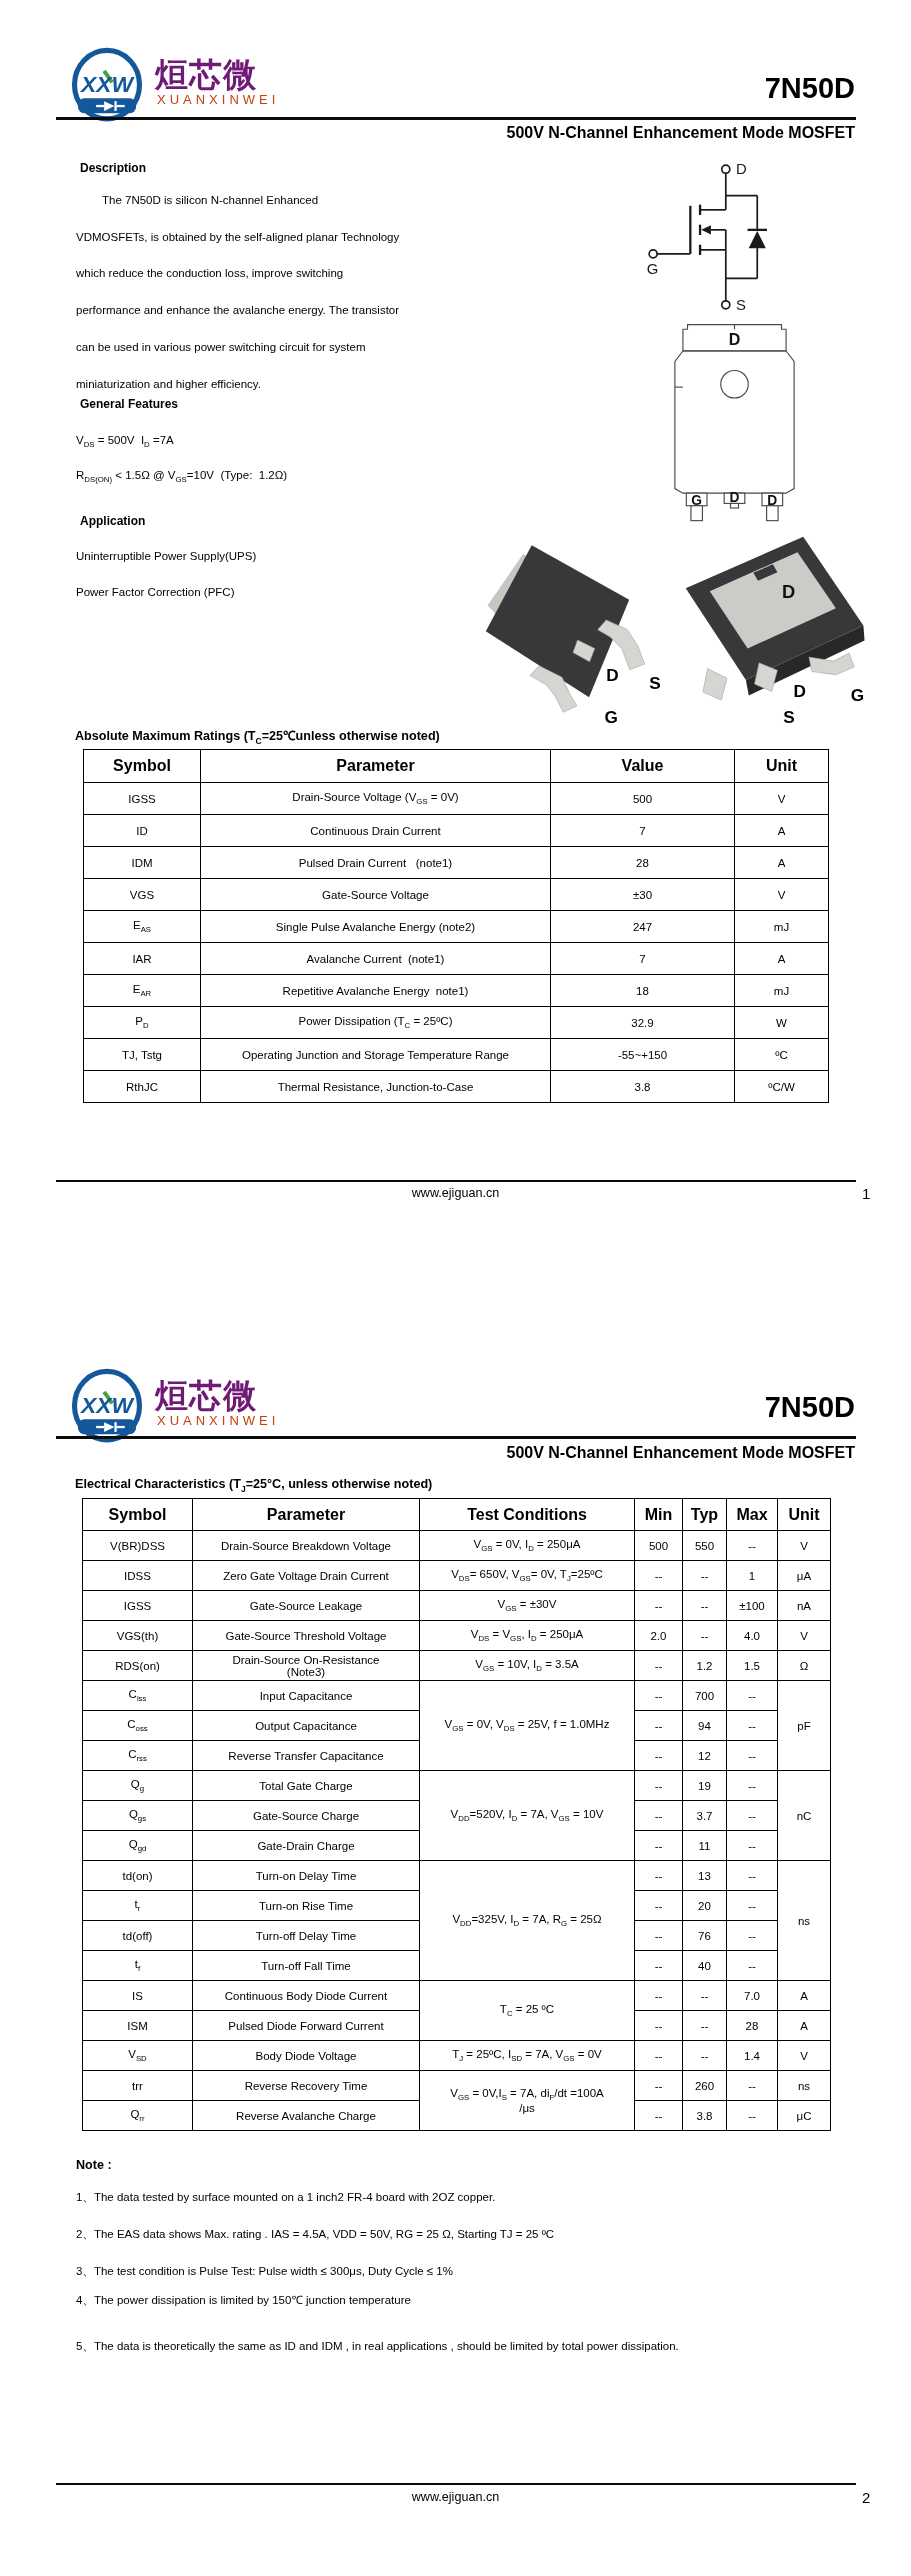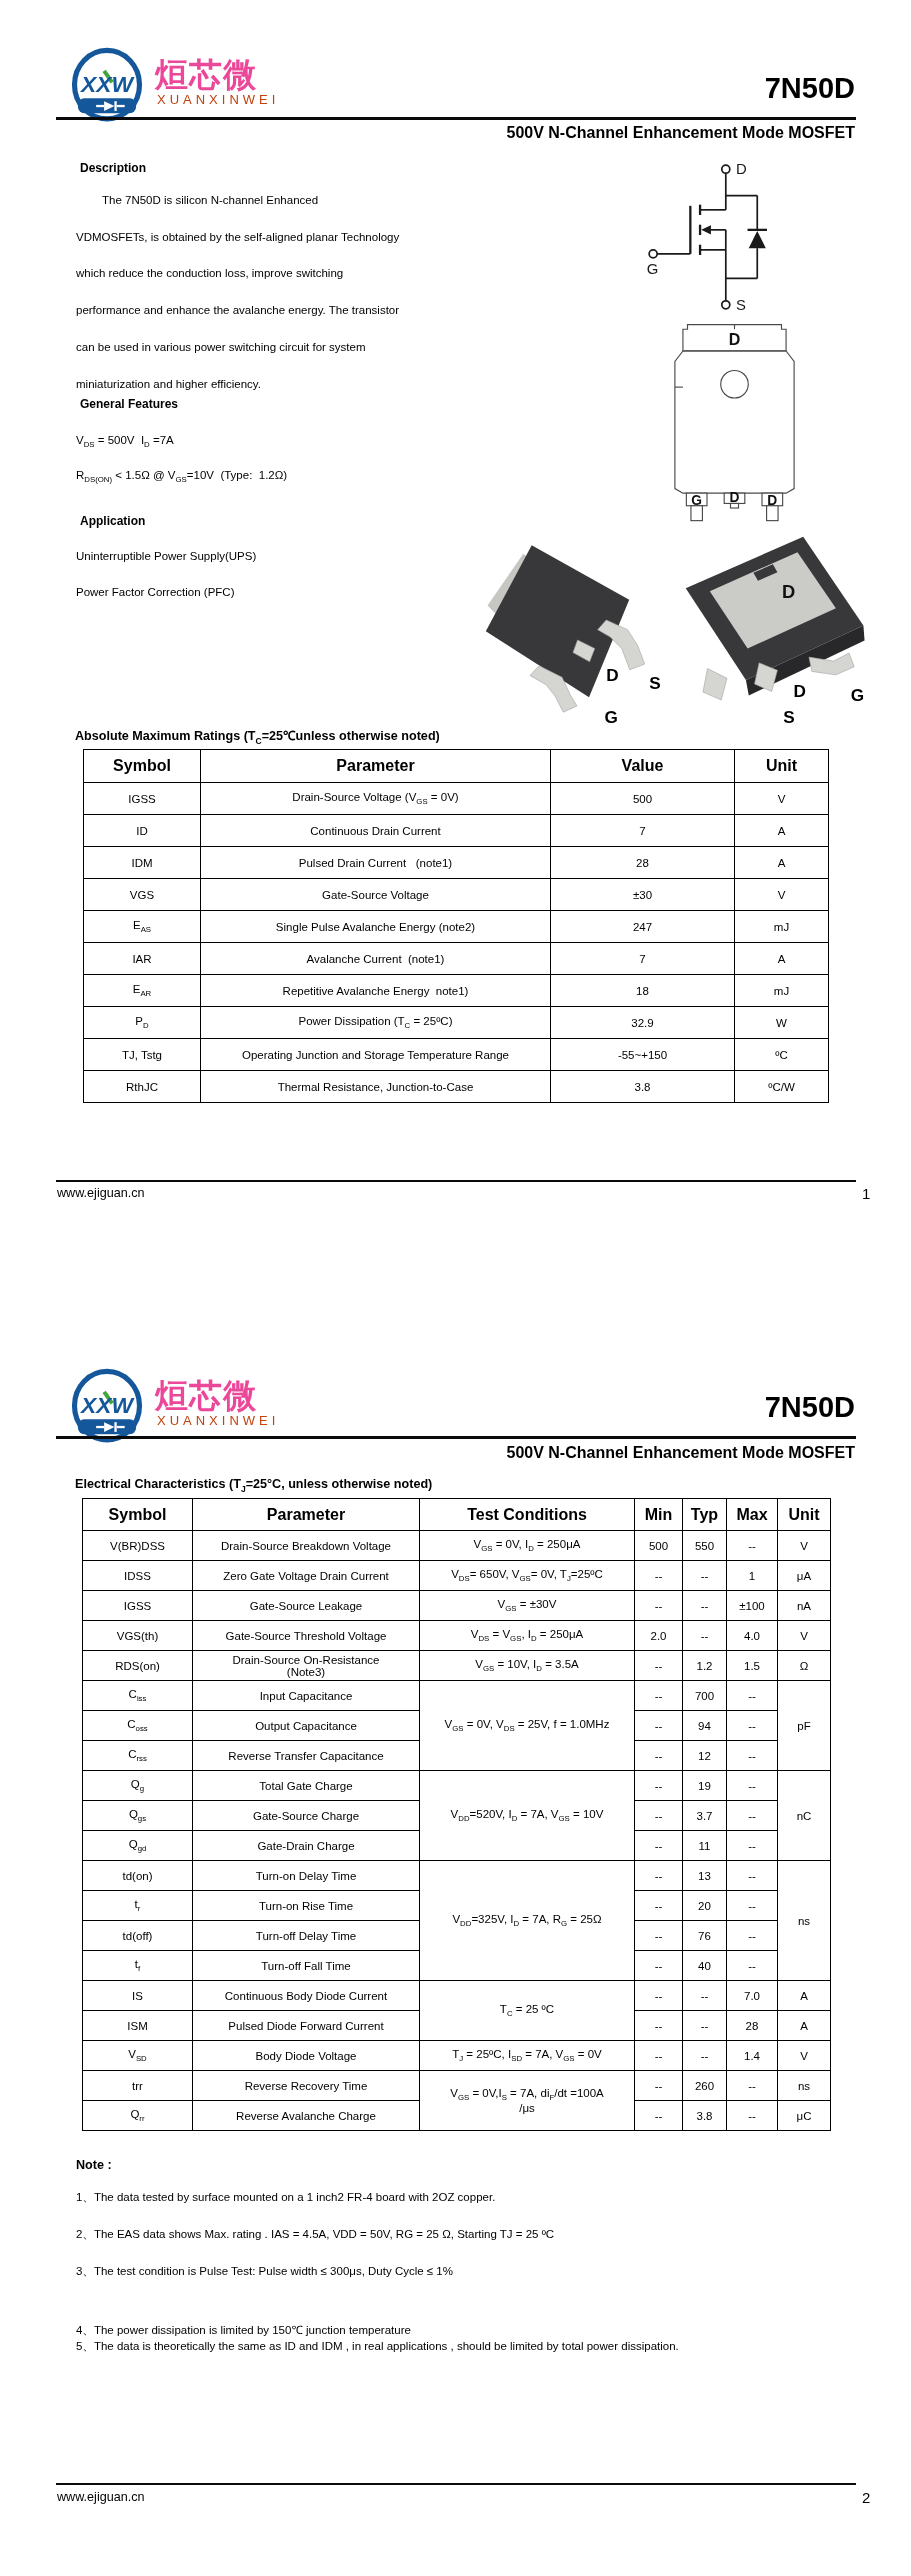--- a/index.html
+++ b/index.html
@@ -5,40 +5,40 @@
   * { margin:0; padding:0; box-sizing:border-box; }
   html,body { background:#ffffff; }
   body {
     position:relative; width:911px; height:2576px;
     font-family:"Liberation Sans", sans-serif; color:#000;
   }
   .page { position:absolute; left:0; width:911px; height:1288px; background:#fff; }
   #page-1 { top:0; } #page-2 { top:1288px; }
   .abs { position:absolute; }
   .h-rule { background:#0a0a0a; height:2.9px; }
-  .brand-cn { font-size:33px; font-weight:600; letter-spacing:1.1px; color:#ec4899; }
+  .brand-cn { font-size:33px; font-weight:600; letter-spacing:1.1px; color:#701a75; }
   .brand-en { font-size:13px; letter-spacing:4px; color:#c2410c; }
   .part-number { font-size:29px; font-weight:bold; text-align:right; width:344px; }
   .subtitle { font-size:16px; font-weight:bold; text-align:right; width:511px; }
   .sec-heading { font-size:12px; font-weight:bold; }
   .tbl-heading { font-size:12.6px; font-weight:bold; }
   .body-text { font-size:11.5px; white-space:pre-line; }
   .indent { text-indent:26px; }
   sub { font-size:68%; }
   table.data { border-collapse:collapse; table-layout:fixed; border:1.7px solid #000; background:#fff; }
   table.data th, table.data td {
     border-left:1.1px solid #000; border-right:1.1px solid #000;
     border-top:1.7px solid #000; border-bottom:1.7px solid #000;
     text-align:center; vertical-align:middle; padding:1.1px 2.3px; overflow:hidden;
   }
   table.data th { font-size:16px; font-weight:bold; }
   table.data td { font-size:11.5px; white-space:pre-line; }
   .abs-table th { height:33px; } .abs-table td { height:32px; }
   .ec-table th { height:32px; } .ec-table td { height:30px; }
-  .footer-url { font-size:12.6px; text-align:left; width:797px; }
+  .footer-url { font-size:12.6px; text-align:center; width:797px; }
   .page-num { font-size:15px; }
   svg text { font-family:"Liberation Sans", sans-serif; }
 </style>
 </head>
 <body>
 
 <div class="page" id="page-1">
 
   <div class="abs" style="left:64px;top:47px;">
     <svg width="86" height="77" viewBox="0 0 150 135">
@@ -455,20 +455,20 @@
           <td>--</td>
           <td>μC</td>
         </tr>
       </tbody>
     </table>
 
   <div class="abs tbl-heading" style="left:76px;top:870px;">Note :</div>
   <div class="abs body-text" style="left:76px;top:902px;">1、The data tested by surface mounted on a 1 inch2 FR-4 board with 2OZ copper.</div>
   <div class="abs body-text" style="left:76px;top:939px;">2、The EAS data shows Max. rating . IAS = 4.5A, VDD = 50V, RG = 25 Ω, Starting TJ = 25 ºC</div>
   <div class="abs body-text" style="left:76px;top:976px;">3、The test condition is Pulse Test: Pulse width ≤ 300μs, Duty Cycle ≤ 1%</div>
-  <div class="abs body-text" style="left:76px;top:1034px;">4、The power dissipation is limited by 150℃ junction temperature</div>
+  <div class="abs body-text" style="left:76px;top:1004px;">4、The power dissipation is limited by 150℃ junction temperature</div>
   <div class="abs body-text" style="left:76px;top:1051px;">5、The data is theoretically the same as ID and IDM , in real applications , should be limited by total power dissipation.</div>
 
   <div class="abs h-rule" style="left:56px;top:1195px;width:800px;height:2.3px;"></div>
   <div class="abs footer-url" style="left:57px;top:1202px;">www.ejiguan.cn</div>
   <div class="abs page-num" style="left:862px;top:1201px;">2</div>
 </div>
 
 
 </body></html>

